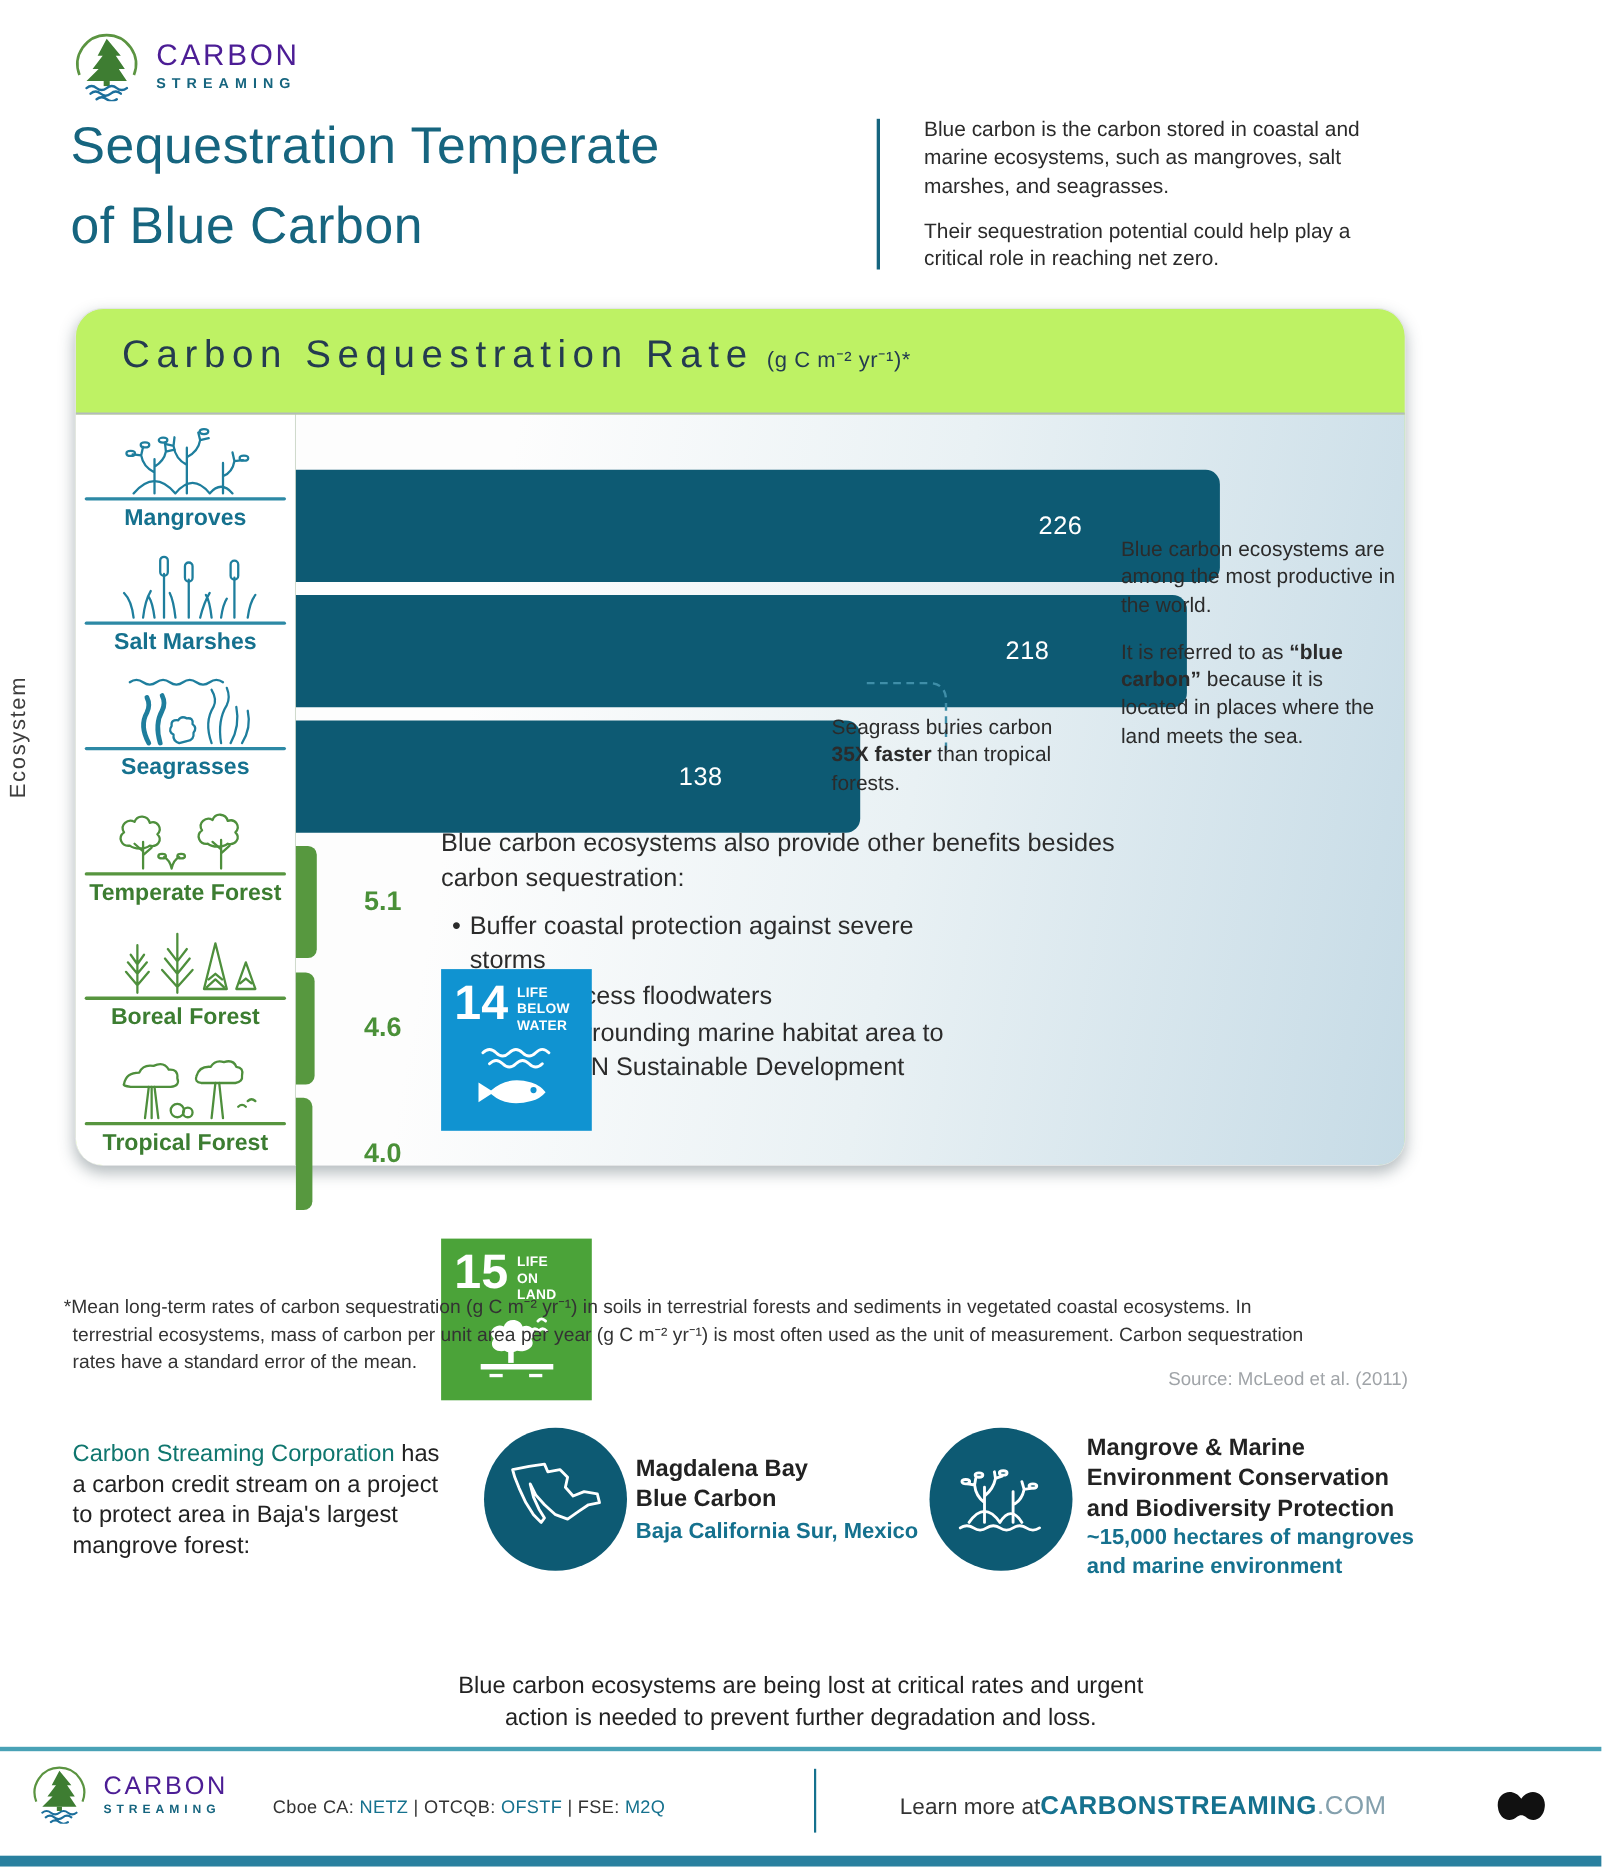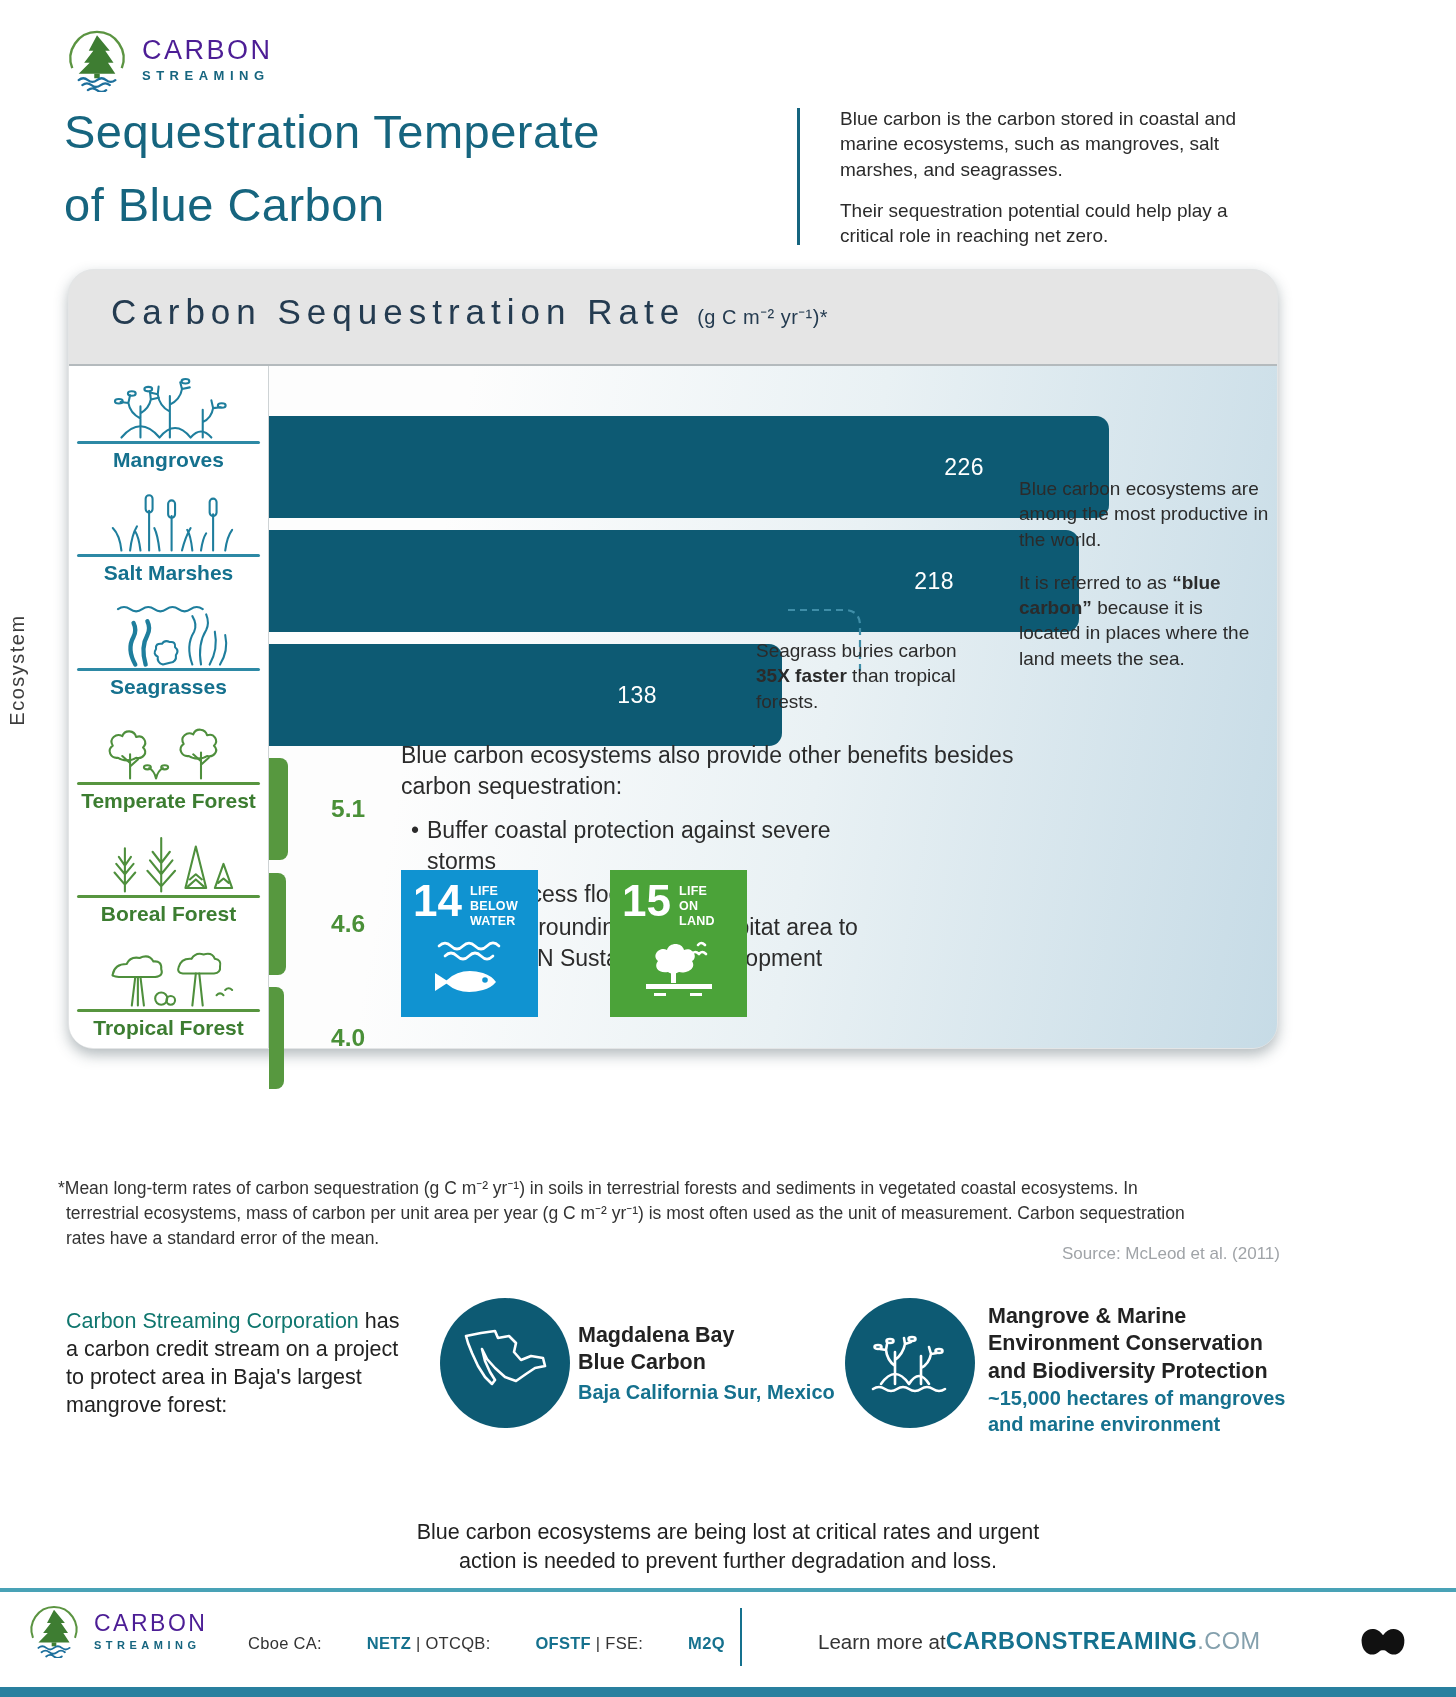--- a/index.html
+++ b/index.html
@@ -16,21 +16,21 @@
   .logo-foot .l1 { font-size:23px; }
   .logo-foot .l2 { font-size:11px; letter-spacing:4.5px; }
 
   
   .title { position:absolute; left:64px; top:96px; font-size:47px; font-weight:500; color:#16657f; line-height:1.55; letter-spacing:0.5px; }
   .hdr-divider { position:absolute; left:797px; top:108px; width:3px; height:137px; background:#16657f; }
   .intro { position:absolute; left:840px; top:106px; width:445px; font-size:19px; line-height:1.33; color:#2b2b2b; }
   .intro p + p { margin-top:16px; }
 
   
-  .chart-card { position:absolute; left:68px; top:269px; width:1210px; height:780px; background:#e5e5e5;
+  .chart-card { position:absolute; left:68px; top:280px; width:1210px; height:780px; background:#bef264;
                 border:1px solid #e3e5e6; border-radius:26px; box-shadow:0 6px 14px rgba(40,60,70,.35); }
   .chart-title { position:absolute; left:42px; top:22px; font-size:35px; letter-spacing:6px; color:#243b50; font-weight:400; white-space:nowrap; }
   .chart-title .unit { font-size:20px; letter-spacing:0.5px; margin-left:12px; }
   .plot-sep { position:absolute; left:0; right:0; top:94px; height:2px; background:#b4babd; }
   .plot-bg { position:absolute; left:200px; right:0; top:96px; bottom:0;
              background:linear-gradient(100deg,#fdfdfd 18%,#e9f1f4 55%,#c6dbe6 100%);
              border-radius:0 0 24px 0; }
   .label-col { position:absolute; left:0; top:96px; bottom:0; width:200px; background:#fff;
                border-right:1px solid #ced3d5; border-radius:0 0 0 24px; display:flex; flex-direction:column; }
   .eco-row { flex:1; display:flex; flex-direction:column; justify-content:flex-end; padding:4px 8px 8px; }
@@ -61,21 +61,21 @@
   .side-note { position:absolute; left:950px; top:206px; width:250px; font-size:19px; line-height:1.33; color:#2b2b2b; }
   .side-note p + p { margin-top:18px; }
   .dash-connector { position:absolute; left:715px; top:330px; }
   .seagrass-note { position:absolute; left:687px; top:368px; width:220px; font-size:19px; line-height:1.33; color:#2b2b2b; }
 
   .benefits { position:absolute; left:332px; top:470px; width:680px; font-size:23px; line-height:1.35; color:#2b2b2b; }
   .benefits ul { margin:13px 0 0 8px; list-style:none; }
   .benefits li { position:relative; padding-left:18px; max-width:460px; margin-bottom:2px; }
   .benefits li::before { content:"•"; position:absolute; left:2px; color:#2b2b2b; }
 
-  .sdg-row { position:absolute; left:332px; top:600px; display:flex; gap:72px; }
+  .sdg-row { position:absolute; left:332px; top:600px; display:flex; gap:98px;flex-direction:column; }
   .sdg-badge { width:137px; height:147px; color:#fff; padding:11px 10px 8px 12px; display:flex; flex-direction:column; }
   .sdg-head { display:flex; gap:8px; align-items:flex-start; }
   .sdg-num { font-size:44px; font-weight:700; line-height:0.9; }
   .sdg-lbl { font-size:12.5px; font-weight:700; line-height:1.2; letter-spacing:0.3px; padding-top:3px; }
   .sdg-icon { flex:1; display:flex; align-items:center; justify-content:center; }
 
   
   .footnote { position:absolute; left:58px; top:1176px; width:1145px; font-size:17.5px; line-height:1.43; color:#333;
               text-indent:-8px; padding-left:8px; }
   .source { position:absolute; right:176px; top:1244px; font-size:17px; color:#a0a4a8; }
@@ -93,21 +93,21 @@
   .proj-text .loc { color:#15718e; font-weight:700; font-size:20px; margin-top:3px; }
   .proj-text .det { color:#15718e; font-weight:700; font-size:20px; line-height:1.3; }
   .proj-text .det:first-of-type { margin-top:4px; }
 
   .statement { position:absolute; left:0; right:0; top:1518px; text-align:center; }
   .statement div { display:inline-block; width:670px; font-size:21.5px; line-height:1.35; color:#222; }
 
   
   .foot-rule { position:absolute; left:0; right:0; top:1588px; height:4px; background:#49a2b6; }
   .tickers { position:absolute; left:248px; top:1634px; font-size:16.5px; color:#333; letter-spacing:0.3px; }
-  .tickers .tk { color:#15718e; font-weight:700;margin-left:40px; }
+  .tickers .tk { color:#15718e; font-weight:400; }
   .foot-divider { position:absolute; left:740px; top:1608px; width:2px; height:58px; background:#15718e; }
   .learn { position:absolute; left:818px; top:1628px; display:flex; align-items:baseline; }
   .learn .pre { font-size:20.5px; color:#333; }
   .learn .dom { font-size:23.5px; font-weight:800; color:#15718e; letter-spacing:0.5px; }
   .learn .tld { font-size:23.5px; color:#84a0ad; letter-spacing:0.5px; }
   .foot-mark { position:absolute; right:44px; top:1612px; }
   .bottom-bar { position:absolute; left:0; right:0; bottom:0; height:10px; background:#29809f; }
 
   svg .stk-t { stroke:#1e7e9d; stroke-width:2.4; fill:none; stroke-linecap:round; stroke-linejoin:round; }
   svg .stk-g { stroke:#4e8f3c; stroke-width:2.4; fill:none; stroke-linecap:round; stroke-linejoin:round; }

